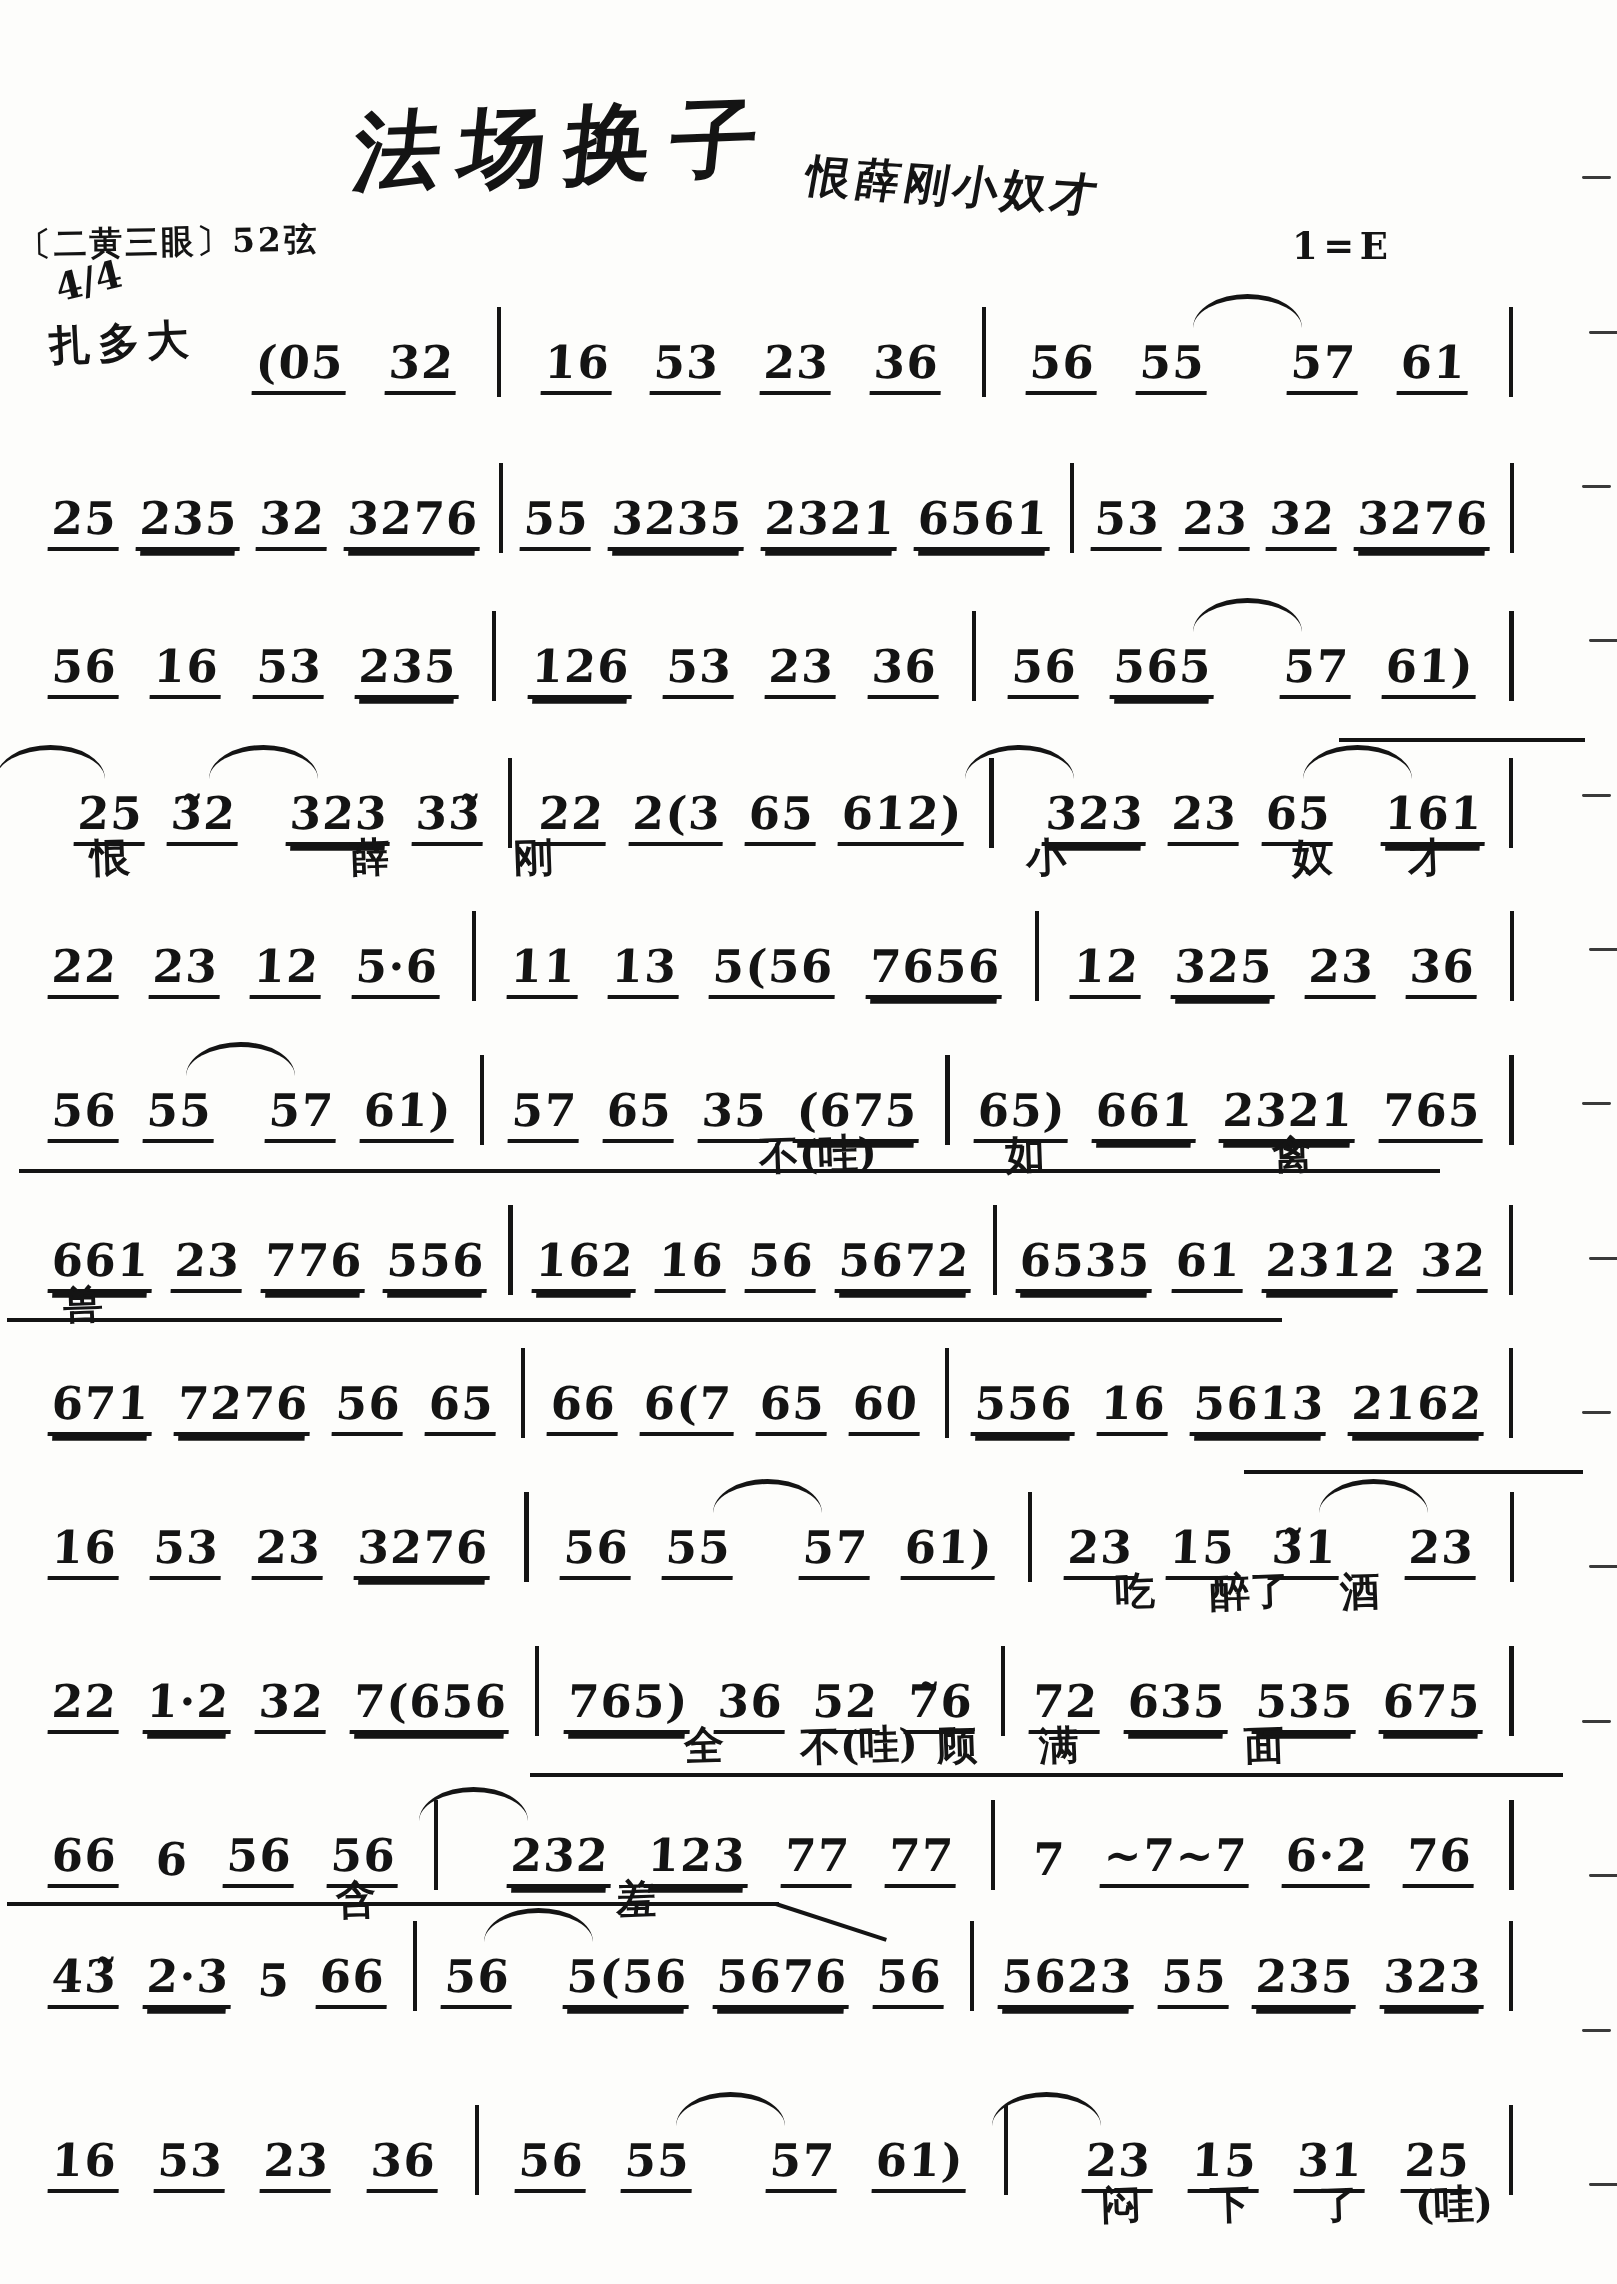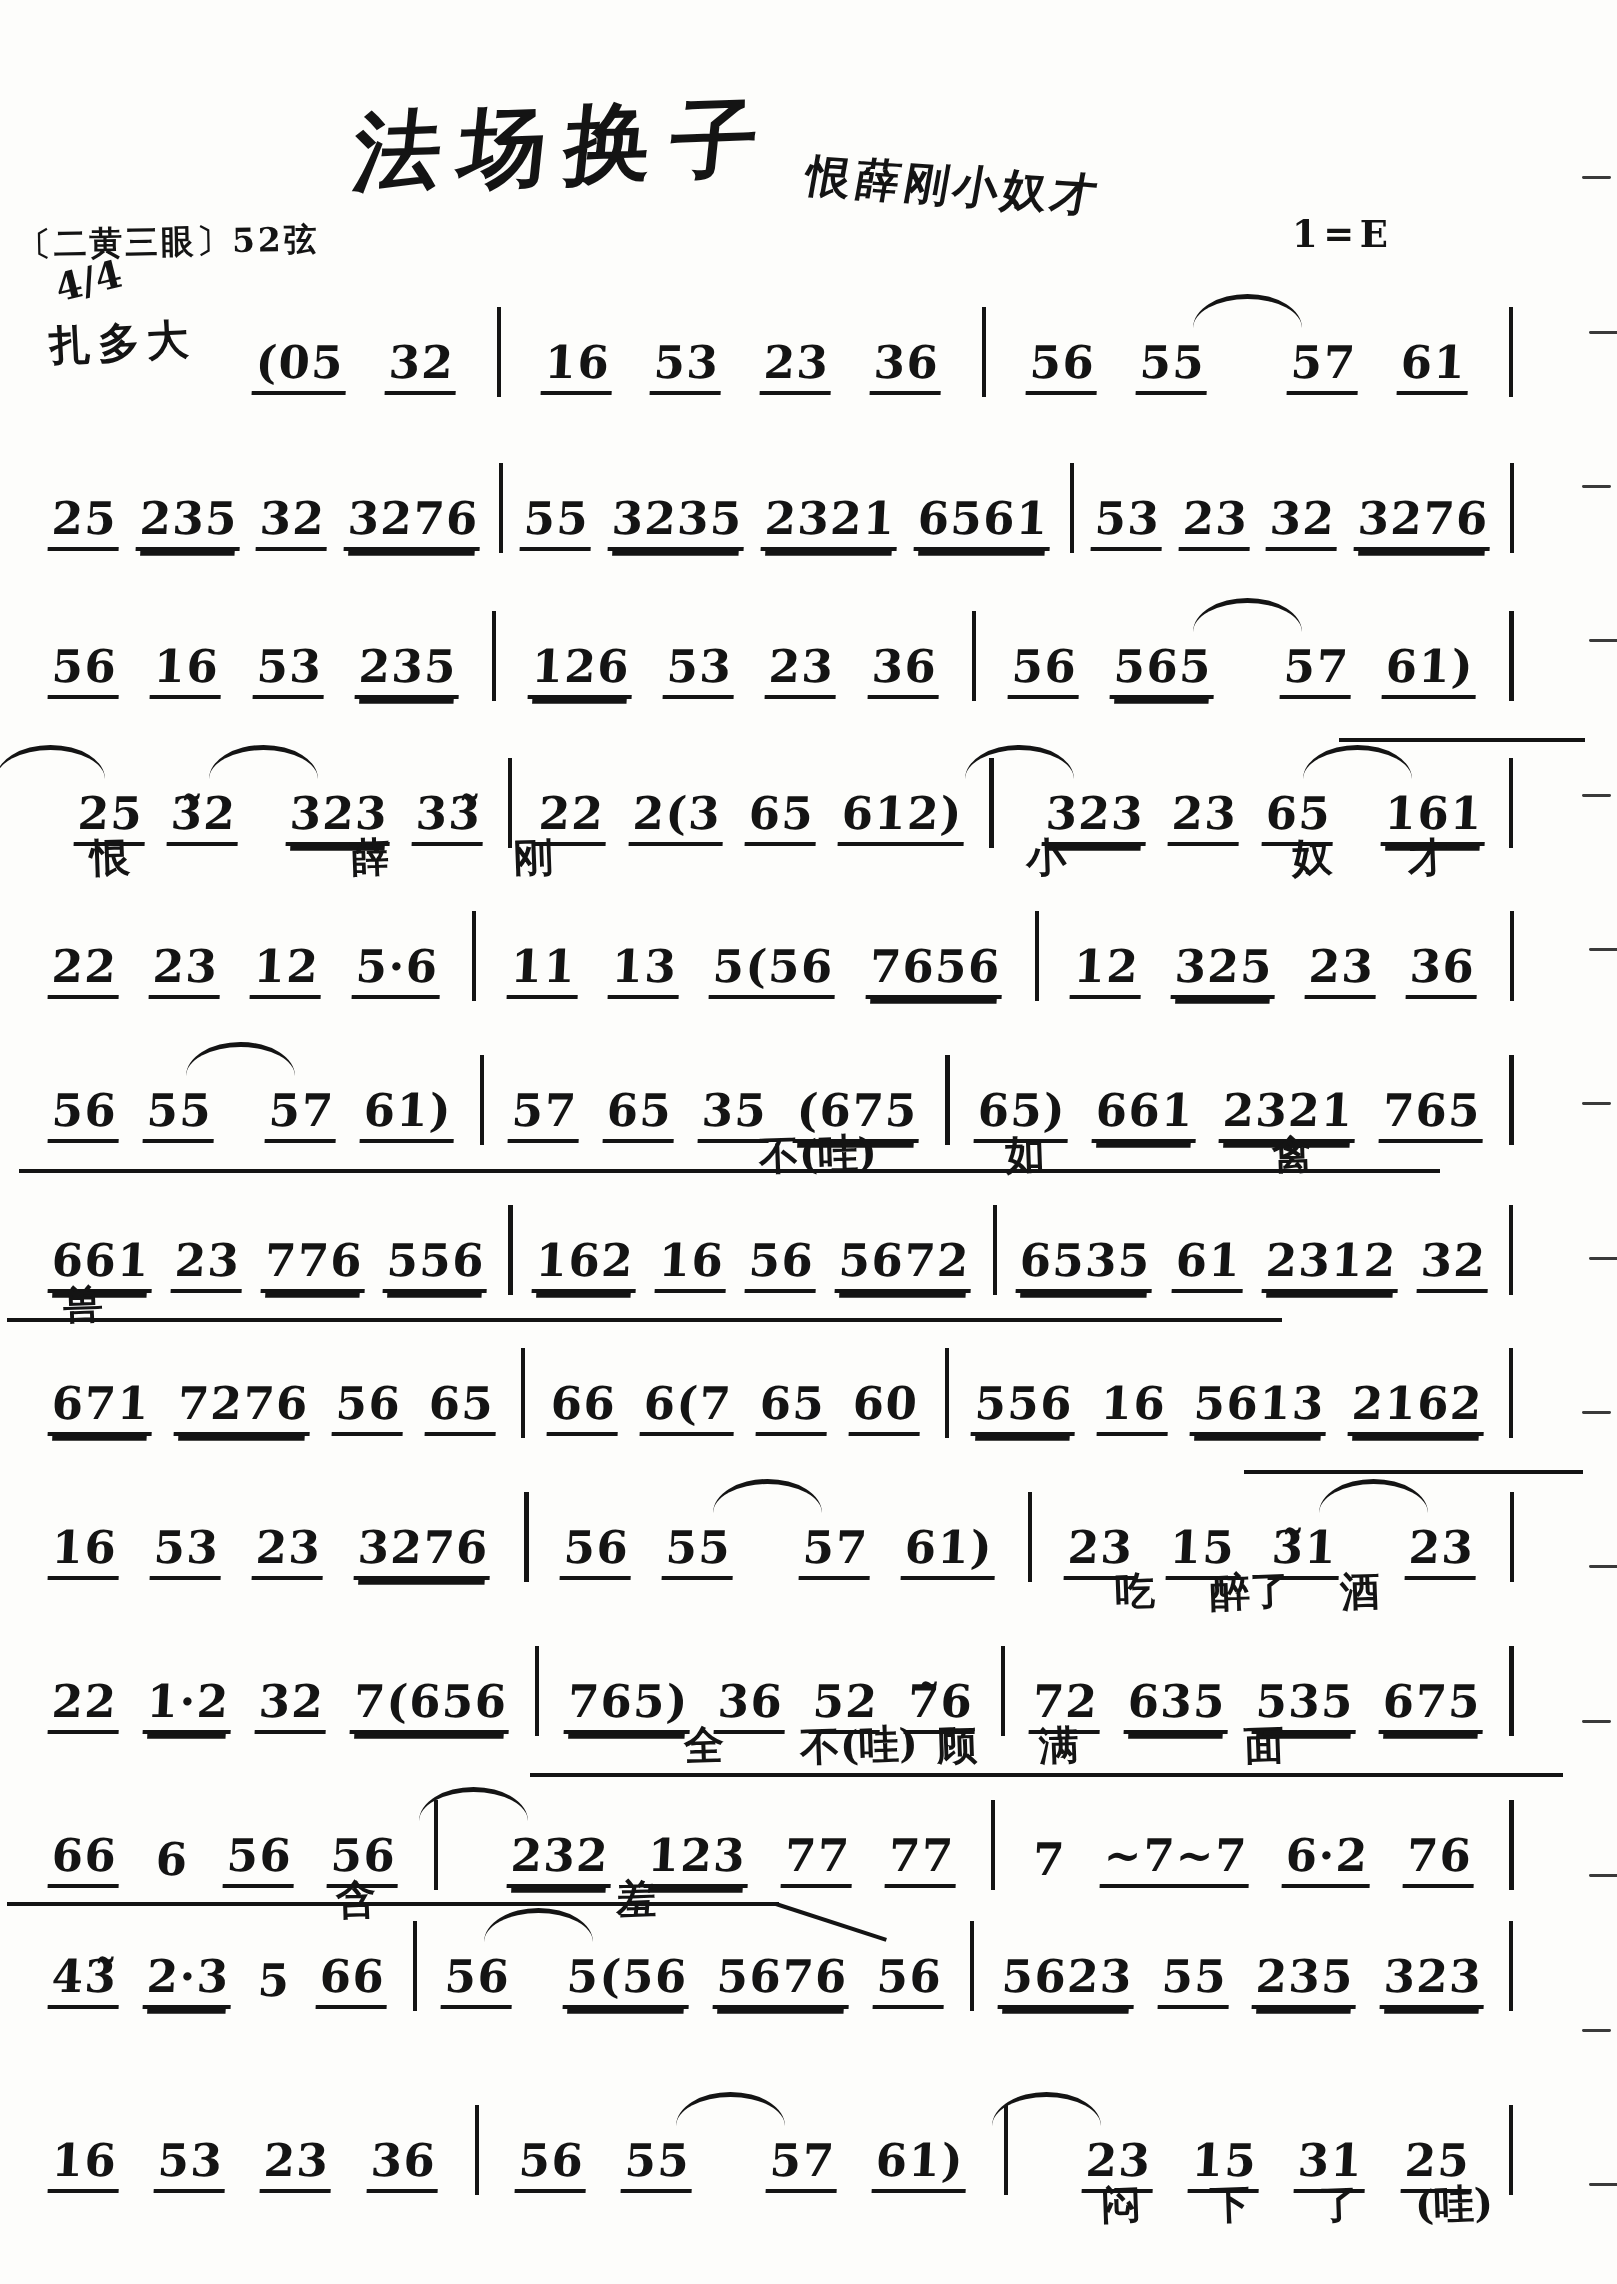--- a/index.html
+++ b/index.html
@@ -20,21 +20,21 @@
     position:absolute;left:806px;top:156px;
     font-size:45px;font-weight:bold;letter-spacing:4.1px;
     transform:rotate(4deg) skewX(-6deg);
   }
   .mode-label{
     position:absolute;left:18px;top:220px;
     font-size:33px;font-weight:bold;letter-spacing:2.7px;
     transform:rotate(-1deg);
   }
   .key-sig{
-    position:absolute;left:1292px;top:212px;
+    position:absolute;left:1292px;top:224px;
     font-size:37px;font-weight:bold;letter-spacing:5.5px;
   }
   .time-sig{
     position:absolute;left:55px;top:258px;
     font-size:38px;font-weight:bold;
     transform:rotate(-14deg);
   }
   
   #score-lines{position:absolute;left:0;top:0;width:100%;height:100%;}
   .score-line{

